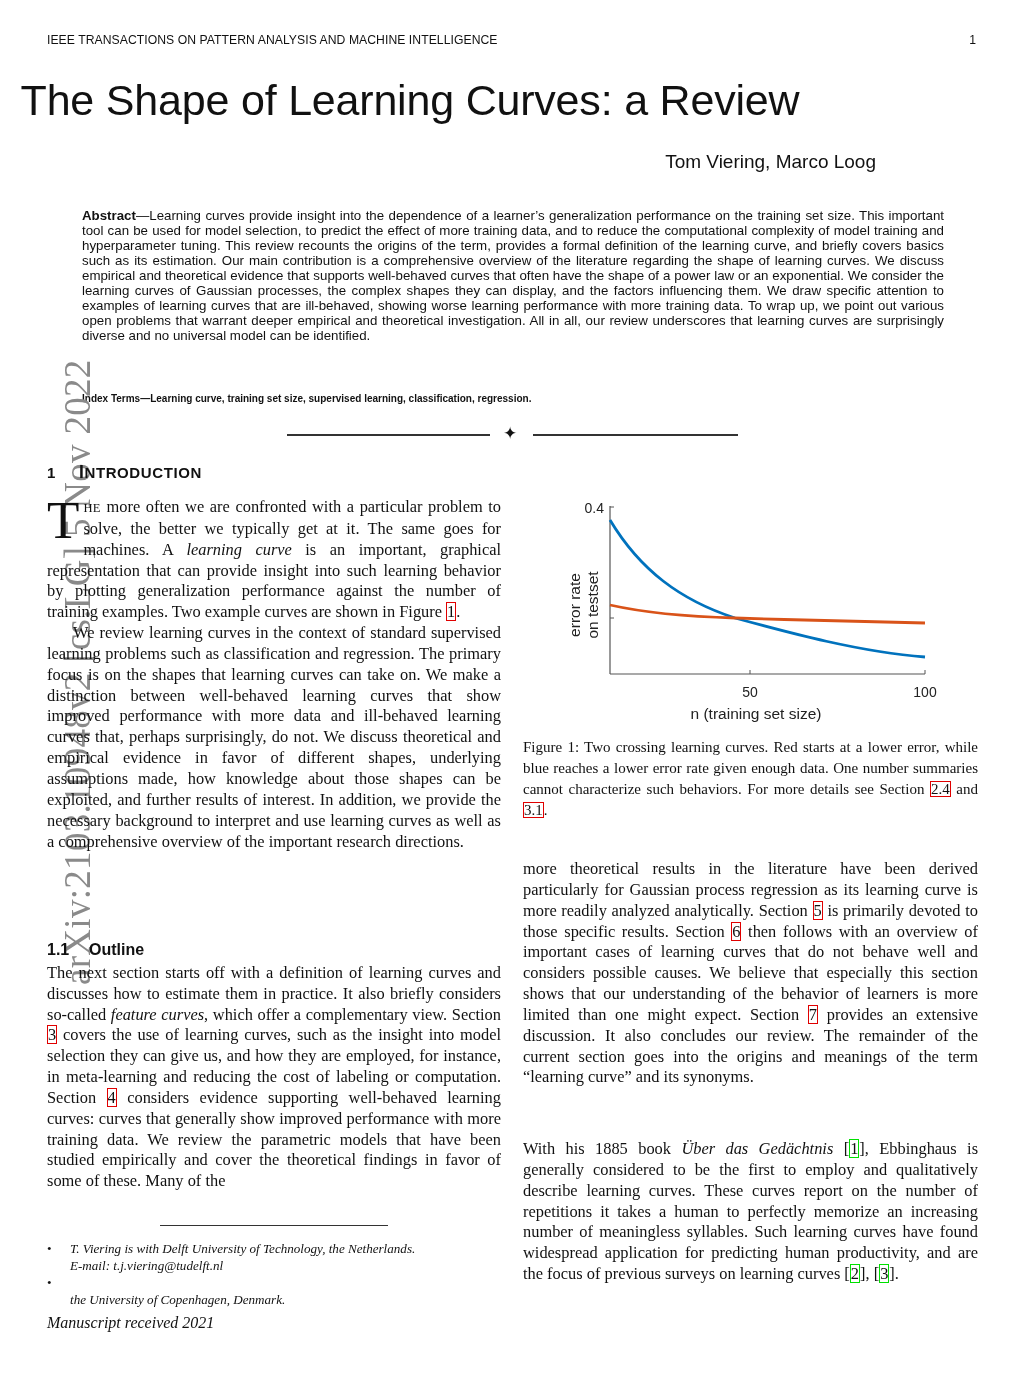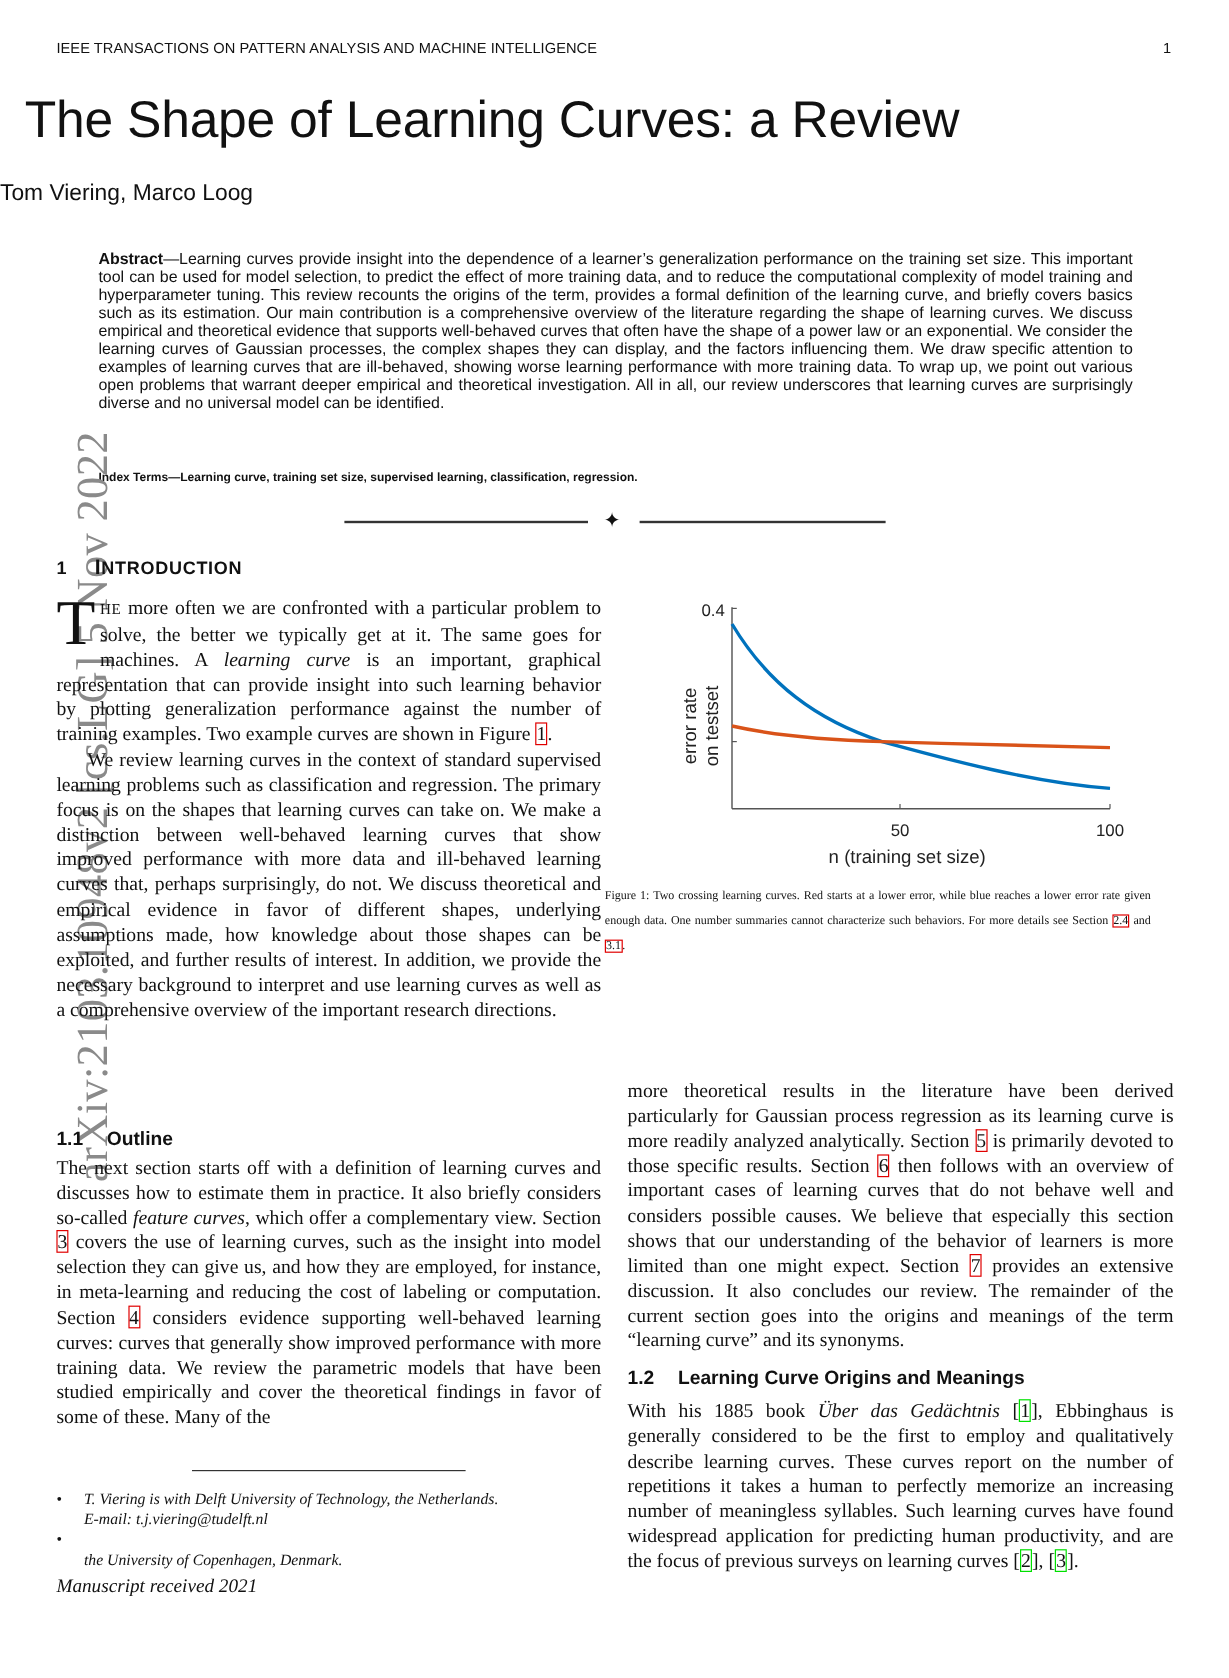--- a/index.html
+++ b/index.html
@@ -1,21 +1,21 @@
 <!DOCTYPE html>
 <html><head>
 <meta charset="utf-8">
 <style>
   html, body { margin: 0; padding: 0; background: #ffffff; }
   body { width: 1024px; height: 1398px; position: relative; overflow: hidden; color: #111; }
   .sans { font-family: "Liberation Sans", sans-serif; }
   .running-head { position: absolute; top: 33px; left: 47px; font-size: 12.2px; letter-spacing: 0.05px; }
   .page-number { position: absolute; top: 33px; right: 48px; font-size: 12.2px; }
   .title { position: absolute; top: 76px; left: 0; width: 820px; text-align: center; font-size: 43px; font-weight: normal; margin: 0; letter-spacing: -0.2px; }
-  .authors { position: absolute; top: 151px; left: 0; width: 876px; text-align: left; font-size: 19px; }
+  .authors { position: absolute; top: 151px; left: 0; width: 876px; text-align: right; font-size: 19px; }
   .abstract { position: absolute; top: 208px; left: 82px; width: 862px; font-size: 13.3px; line-height: 15px; text-align: justify; }
   .abstract b { font-weight: bold; }
   .index-terms { position: absolute; top: 393px; left: 82px; width: 862px; font-size: 10px; font-weight: bold; }
   .separator { position: absolute; top: 425px; left: 287px; width: 451px; height: 20px; }
   .separator .line { position: absolute; top: 9px; height: 1.5px; background: #333; }
   .separator .star { position: absolute; left: 216px; top: -1px; font-size: 17px; line-height: 20px; }
   .arxiv-stamp { position: absolute; left: 56px; top: 985px; transform-origin: 0 0; transform: rotate(-90deg); font-family: "Liberation Serif", serif; font-size: 37px; color: #8a8a8a; white-space: nowrap; letter-spacing: 0.3px; }
   .col { position: absolute; font-family: "Liberation Serif", serif; font-size: 16.4px; line-height: 20.85px; text-align: justify; }
   .col-left { left: 47px; width: 454px; }
   .col-right { left: 523px; width: 455px; }
@@ -30,21 +30,21 @@
   .ref-red { outline: 1.5px solid #e00000; outline-offset: -1px; padding: 0 1px; }
   .ref-green { outline: 1.5px solid #00e000; outline-offset: -1px; padding: 0 1px; }
   .subsec { font-family: "Liberation Sans", sans-serif; font-weight: bold; font-size: 16px; }
   .subsec .num { display: inline-block; width: 42px; }
   .footnote-rule { position: absolute; top: 1225px; left: 160px; width: 228px; height: 1px; background: #333; }
   .footnotes { position: absolute; top: 1240px; left: 47px; width: 460px; font-family: "Liberation Serif", serif; font-style: italic; font-size: 13.1px; line-height: 17px; margin: 0; padding: 0; list-style: none; }
   .footnotes li { position: relative; padding-left: 23px; }
   .footnotes li .bullet { position: absolute; left: 0; top: 0; font-style: normal; }
   .manuscript { position: absolute; top: 1314px; left: 47px; font-family: "Liberation Serif", serif; font-style: italic; font-size: 16px; }
   .figure { position: absolute; left: 555px; top: 495px; width: 400px; height: 230px; }
-  .caption { position: absolute; top: 737px; left: 504px; width: 455px; font-family: "Liberation Serif", serif; font-size: 10px; line-height: 20.85px; text-align: justify; }
+  .caption { position: absolute; top: 737px; left: 523px; width: 455px; font-family: "Liberation Serif", serif; font-size: 15px; line-height: 20.85px; text-align: justify; }
   em, i { font-style: italic; }
 </style>
 </head>
 <body>
 
 <div class="running-head sans">IEEE TRANSACTIONS ON PATTERN ANALYSIS AND MACHINE INTELLIGENCE</div>
 <div class="page-number sans">1</div>
 
 <h1 class="title sans">The Shape of Learning Curves: a Review</h1>
 <div class="authors sans">Tom Viering, Marco Loog</div>
@@ -105,20 +105,19 @@
     <text transform="translate(580,605) rotate(-90)" text-anchor="middle" font-family="Liberation Sans, sans-serif" font-size="15.5" fill="#222">error rate</text>
     <text transform="translate(598,605) rotate(-90)" text-anchor="middle" font-family="Liberation Sans, sans-serif" font-size="15.5" fill="#222">on testset</text>
 
     <path d="M610,520 C640,570 680,600 735,618 C790,633 860,652 925,657" fill="none" stroke="#0072bd" stroke-width="2.8"></path>
     <path d="M610,605 C650,614 700,617 735,618 C800,620 870,622 925,623" fill="none" stroke="#d95319" stroke-width="2.8"></path>
   </svg>
 </div>
 
 <div class="caption"><span>Figure 1: Two crossing learning curves. Red starts at a lower error, while blue reaches a lower error rate given enough data. One number summaries cannot characterize such behaviors. For more details see Section </span><span class="ref-red">2.4</span><span> and </span><span class="ref-red">3.1</span><span>.</span></div>
 
-<div class="col col-right" style="top:899px;">
+<div class="col col-right" style="top:859px;">
   <p class="p"><span>more theoretical results in the literature have been derived particularly for Gaussian process regression as its learning curve is more readily analyzed analytically. Section </span><span class="ref-red">5</span><span> is primarily devoted to those specific results. Section </span><span class="ref-red">6</span><span> then follows with an overview of important cases of learning curves that do not behave well and considers possible causes. We believe that especially this section shows that our understanding of the behavior of learners is more limited than one might expect. Section </span><span class="ref-red">7</span><span> provides an extensive discussion. It also concludes our review. The remainder of the current section goes into the origins and meanings of the term “learning curve” and its synonyms.</span></p>
 </div>
 
 <div class="col col-right" style="top:1139px;">
-  <div class="subsec" style="margin-bottom:6px;"><span class="num">1.2</span><span>Learning Curve Origins and Meanings</span></div>
   <p class="p"><span>With his 1885 book </span><em>Über das Gedächtnis</em><span> [</span><span class="ref-green">1</span><span>], Ebbinghaus is generally considered to be the first to employ and qualitatively describe learning curves. These curves report on the number of repetitions it takes a human to perfectly memorize an increasing number of meaningless syllables. Such learning curves have found widespread application for predicting human productivity, and are the focus of previous surveys on learning curves [</span><span class="ref-green">2</span><span>], [</span><span class="ref-green">3</span><span>].</span></p>
 </div>
 
 </body></html>

